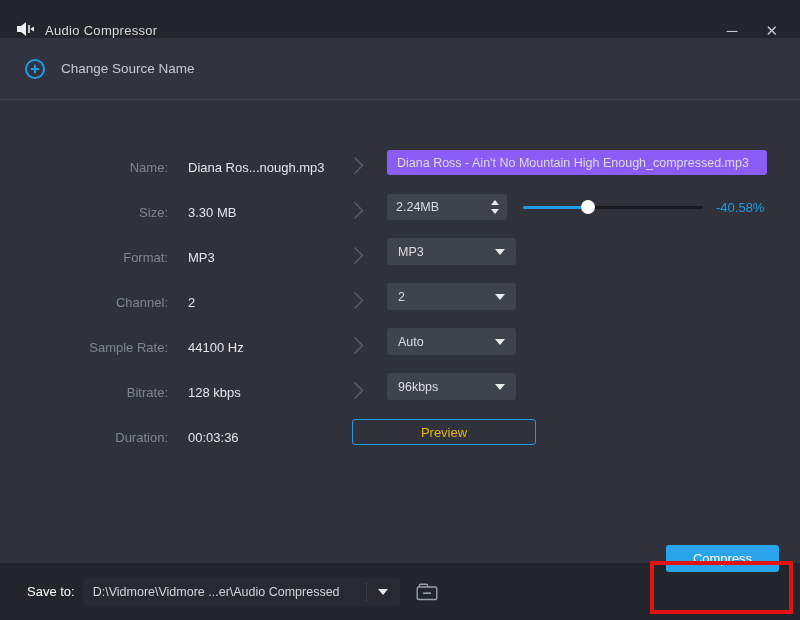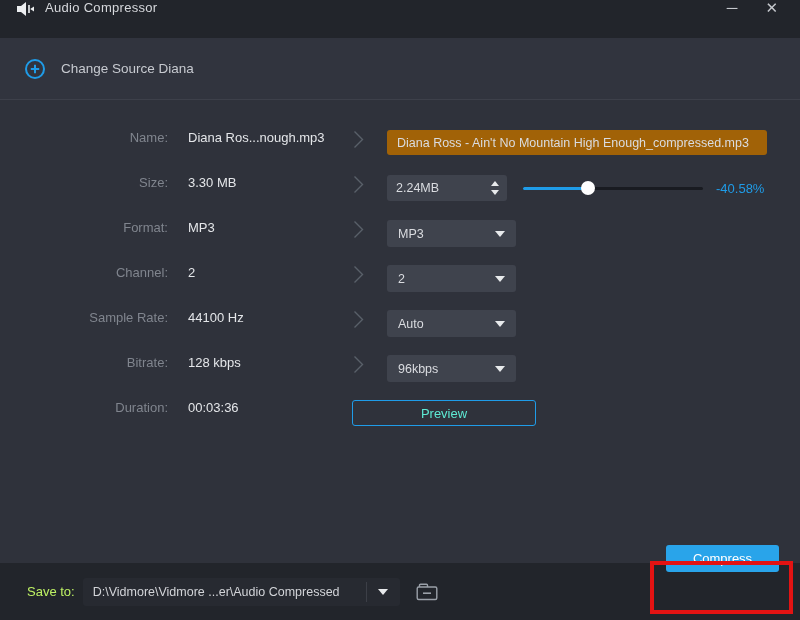--- a/index.html
+++ b/index.html
@@ -1,64 +1,64 @@
 <!DOCTYPE html>
 <html><head>
 <meta charset="utf-8">
 <style>
   * { margin:0; padding:0; box-sizing:border-box; }
   html,body { background:#14161b; }
   body { font-family:"Liberation Sans", sans-serif; }
   .window { position:relative; width:800px; height:620px; background:#2f323b; overflow:hidden; }
 
   
-  .titlebar { height:38px; background:#22252b; display:flex; align-items:flex-start; padding:0 16px; }
+  .titlebar { height:38px; background:#22252b; display:flex; align-items:flex-end; padding:0 16px; }
   .app-icon { display:flex; align-items:center; }
   .title-text { color:#d6d8dc; font-size:13px; margin-left:10px; letter-spacing:.3px; }
   .win-controls { margin-left:auto; display:flex; align-items:center; gap:28px; padding-right:6px; }
   .win-btn { color:#c5c8cd; font-size:15px; line-height:1; cursor:default; }
 
   
   .source-bar { height:62px; background:#31343e; border-bottom:1px solid #3d404a; display:flex; align-items:center; padding:0 24px; }
   .source-btn { display:flex; align-items:center; cursor:pointer; }
   .source-label { color:#c7cad0; font-size:13.5px; margin-left:15px; }
 
   
   .main { height:463px; padding-top:30px; background:#2f323b; }
-  .row { display:flex; align-items:flex-start; height:45px; padding-left:28px; }
+  .row { display:flex; align-items:flex-end; height:45px; padding-left:28px; }
   .row-label { width:140px; text-align:right; color:#80858e; font-size:13px; }
   .row-value { width:165px; margin-left:20px; color:#e4e6e9; font-size:13px; white-space:nowrap; }
   .row-chevron { width:34px; display:flex; align-items:center; }
   .control-zone { flex:1; display:flex; align-items:center; }
 
-  .text-input { width:380px; height:25px; background:#a16207; border:none; border-radius:3px;
+  .text-input { width:380px; height:25px; background:#8b5cf6; border:none; border-radius:3px;
     color:#dadce0; font-size:12.5px; padding:0 10px; font-family:"Liberation Sans", sans-serif; outline:none; }
 
   .spin-box { width:120px; height:26px; background:#3f434d; border-radius:3px; display:flex; align-items:center; padding:0 8px 0 9px; }
   .spin-value { flex:1; color:#dadce0; font-size:12.5px; }
   .spin-arrows { display:flex; flex-direction:column; gap:4px; align-items:center; }
   .tri-up { width:0; height:0; border-left:4px solid transparent; border-right:4px solid transparent; border-bottom:5px solid #e8eaec; cursor:pointer; }
   .tri-down { width:0; height:0; border-left:4px solid transparent; border-right:4px solid transparent; border-top:5px solid #e8eaec; cursor:pointer; }
 
   .slider { margin-left:16px; position:relative; width:180px; height:14px; }
   .slider-track { position:absolute; top:6px; left:0; width:100%; height:3px; background:#191b21; border-radius:2px; }
   .slider-fill { position:absolute; top:6px; left:0; height:3px; background:#1f9ce8; border-radius:2px; }
   .slider-thumb { position:absolute; top:0; width:14px; height:14px; border-radius:50%; background:#ffffff; cursor:pointer; }
   .slider-label { margin-left:13px; color:#1f9ce8; font-size:13px; }
 
   .dropdown { width:129px; height:27px; background:#3f434d; border-radius:3px; display:flex; align-items:center; padding:0 11px; cursor:pointer; }
   .dd-value { flex:1; color:#dadce0; font-size:12.5px; }
   .dd-caret { width:0; height:0; border-left:5px solid transparent; border-right:5px solid transparent; border-top:6px solid #e8eaec; }
 
   .preview-btn { margin-left:-35px; width:184px; height:26px; border:1px solid #1f9ce8; border-radius:3px;
-    background:transparent; color:#5eead4; font-size:13px; font-family:"Liberation Sans", sans-serif; cursor:pointer; }
+    background:transparent; color:#eab308; font-size:13px; font-family:"Liberation Sans", sans-serif; cursor:pointer; }
 
   
   .bottombar { position:absolute; left:0; top:563px; width:800px; height:57px; background:#22252b; display:flex; align-items:center; padding:0 27px; }
-  .saveto-label { color:#bef264; font-size:13px; }
+  .saveto-label { color:#ffffff; font-size:13px; }
   .path-box { margin-left:8px; width:317px; height:28px; background:#272a31; border-radius:3px; display:flex; align-items:center; overflow:hidden; }
   .path-text { flex:1; background:transparent; border:none; outline:none; color:#d2d4d8; font-size:12.5px; padding:0 8px 0 10px; font-family:"Liberation Sans", sans-serif; }
   .path-sep { width:1px; height:20px; background:#3c3f47; }
   .path-caret-zone { width:33px; display:flex; justify-content:center; align-items:center; cursor:pointer; }
   .folder-btn { margin-left:15px; background:none; border:none; display:flex; align-items:center; cursor:pointer; }
 
   .compress-btn { position:absolute; left:666px; top:545px; width:113px; height:27px; background:#29a4ea; border:none; border-radius:3px;
     color:#ffffff; font-size:13px; font-family:"Liberation Sans", sans-serif; cursor:pointer; }
   .red-box { position:absolute; left:650px; top:561px; width:143px; height:53px; border:4px solid #e31313; pointer-events:none; }
 </style>
@@ -84,21 +84,21 @@
 
   <div class="source-bar">
     <div class="source-btn">
       <span style="display:flex;">
         <svg width="22" height="22" viewBox="0 0 22 22">
           <circle cx="11" cy="11" r="9" fill="none" stroke="#1f9ce8" stroke-width="2"></circle>
           <line x1="11" y1="6.8" x2="11" y2="15.2" stroke="#1f9ce8" stroke-width="2"></line>
           <line x1="6.8" y1="11" x2="15.2" y2="11" stroke="#1f9ce8" stroke-width="2"></line>
         </svg>
       </span>
-      <span class="source-label">Change Source Diana</span>
+      <span class="source-label">Change Source Name</span>
     </div>
   </div>
 
   <div class="main">
 
     <div class="row">
       <span class="row-label">Name:</span>
       <span class="row-value">Diana Ros...nough.mp3</span>
       <span class="row-chevron">
         <svg width="12" height="19" viewBox="0 0 12 19">

